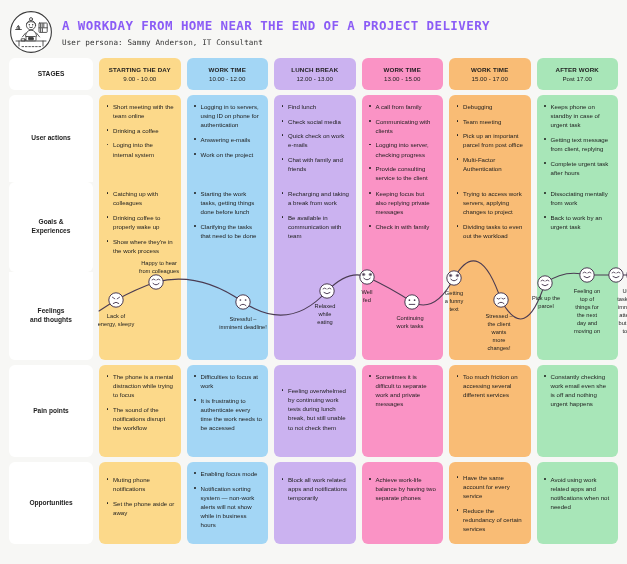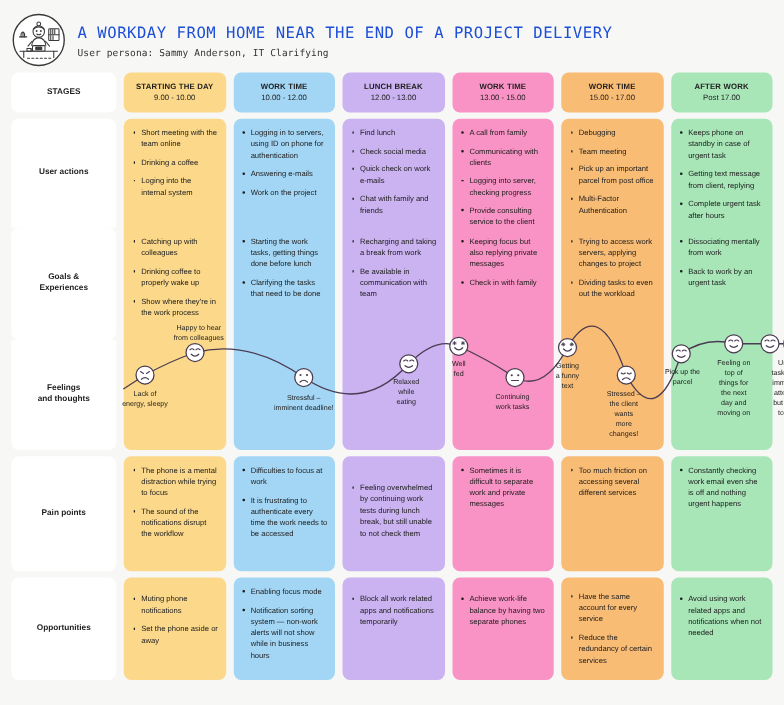--- a/index.html
+++ b/index.html
@@ -15,23 +15,23 @@
   .page { position: relative; width: 627px; height: 564px; padding: 0; }
 
   
   .header { display: flex; align-items: center; padding: 9px 0 0 9px; height: 55px; }
   .logo-wrap { width: 44px; height: 44px; flex: 0 0 44px; }
   .logo-wrap svg { display: block; }
   .header-text { margin-left: 9px; padding-top: 2px; }
   .title {
     font-family: "DejaVu Sans Mono", monospace;
     font-size: 12.5px;
-    font-weight: normal;
+    font-weight: bold;
     letter-spacing: 0.4px;
-    color: #1d4ed8;
+    color: #8b5cf6;
     line-height: 1.15;
     white-space: nowrap;
   }
   .subtitle {
     font-family: "DejaVu Sans Mono", monospace;
     font-size: 7.6px;
     color: #333;
     margin-top: 4px;
     letter-spacing: 0.1px;
     white-space: nowrap;
@@ -170,21 +170,21 @@
 
           <path d="M12.6 28.8 h3.2 v2.2 h-3.2 z"></path>
           <path d="M15.8 29.2 q1.2 0.1 1.1 1 t-1.1 0.8"></path>
 
           <path d="M13 36.6 h1.6 M16.4 36.6 h1.6 M19.8 36.6 h1.6 M23.2 36.6 h1.6 M26.6 36.6 h1.6 M30 36.6 h1.6"></path>
         </g>
       </svg>
     </div>
     <div class="header-text">
       <div class="title">A WORKDAY FROM HOME NEAR THE END OF A PROJECT DELIVERY</div>
-      <div class="subtitle">User persona: Sammy Anderson, IT Clarifying</div>
+      <div class="subtitle">User persona: Sammy Anderson, IT Consultant</div>
     </div>
   </div>
 
   <div class="grid">
 
     <div class="row stages-row">
       <div class="labelcol label-card stages-label">
         <span class="ltxt">STAGES</span>
       </div>
       <div class="col stage-card" style="background:#fcd98a">

